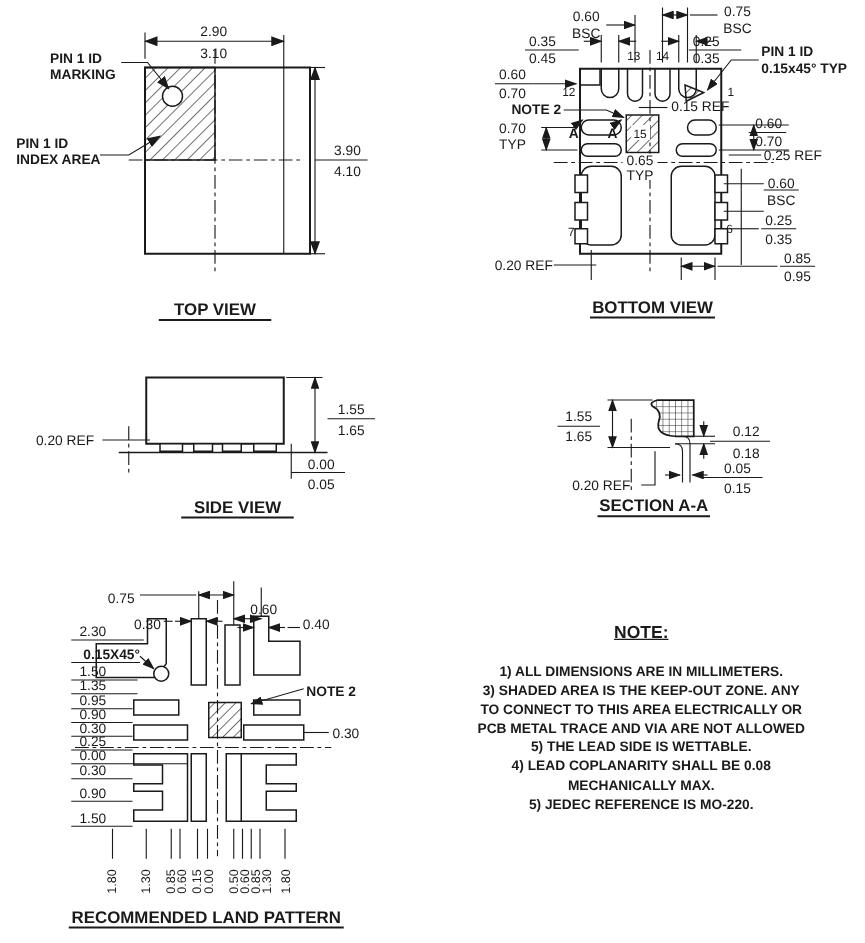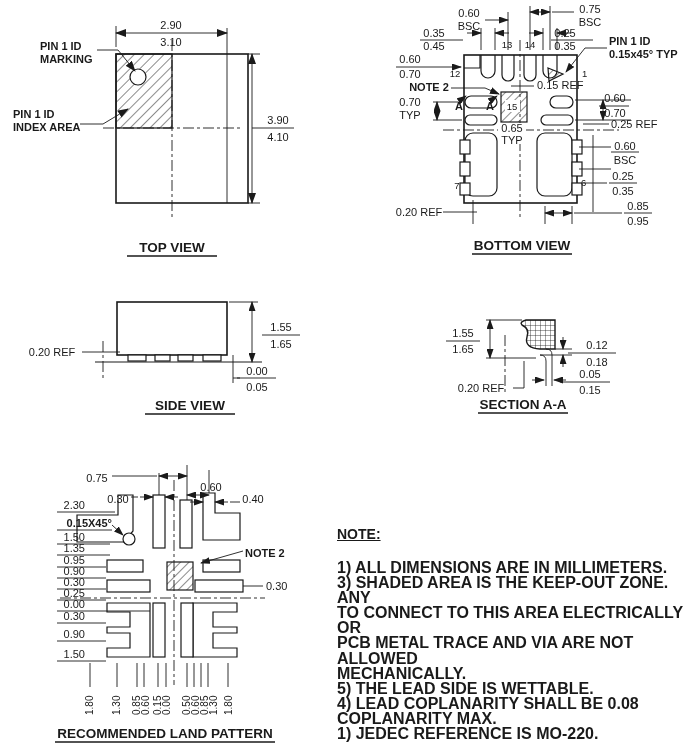--- a/index.html
+++ b/index.html
@@ -8,23 +8,23 @@
   svg{position:absolute;overflow:visible;}
   svg text{fill:#1a1a1a;font-family:"Liberation Sans", sans-serif;font-size:11px;}
   svg text.b{font-weight:bold;}
   svg text.t{font-weight:bold;font-size:13.5px;}
   svg text.pin{font-size:9.5px;}
   svg text.rot{font-size:10px;}
   .outline{fill:#ffffff;stroke:#1a1a1a;stroke-width:1.6;}
   .pad{fill:#ffffff;stroke:#1a1a1a;stroke-width:1.2;}
   .dim{stroke:#1a1a1a;stroke-width:0.9;fill:none;}
   .cl{stroke:#1a1a1a;stroke-width:0.9;fill:none;stroke-dasharray:11 3 3 3;}
-  .notes{position:absolute;left:337px;top:526px;width:352px;}
+  .notes{position:absolute;left:337px;top:497px;width:352px;text-align:center;}
   .notes h3{margin:0 0 18px 0;font-size:14px;font-weight:bold;text-decoration:underline;}
-  .notes div{font-size:16px;font-weight:bold;line-height:15.1px;}
+  .notes div{font-size:11px;font-weight:bold;line-height:15.1px;}
 </style>
 </head>
 <body>
 
 <div class="page">
 
   <svg style="left:0;top:0" width="340" height="270" viewBox="0 0 340 270">
     <defs>
       <pattern id="tvh" patternUnits="userSpaceOnUse" width="7" height="7" patternTransform="rotate(45)">
         <line x1="0" y1="0" x2="0" y2="7" stroke="#1a1a1a" stroke-width="1"></line>
@@ -364,20 +364,19 @@
     <text class="t" x="165" y="293" text-anchor="middle">RECOMMENDED LAND PATTERN</text>
     <line x1="55" y1="297" x2="275" y2="297" stroke="#1a1a1a" stroke-width="1.6"></line>
   </svg>
 
   <div class="notes">
     <h3>NOTE:</h3>
     <div>1) ALL DIMENSIONS ARE IN MILLIMETERS.</div>
     <div>3) SHADED AREA IS THE KEEP-OUT ZONE. ANY</div>
     <div>TO CONNECT TO THIS AREA ELECTRICALLY OR</div>
     <div>PCB METAL TRACE AND VIA ARE NOT ALLOWED</div>
-    <div>MECHANICALLY.</div>
     <div>5) THE LEAD SIDE IS WETTABLE.</div>
     <div>4) LEAD COPLANARITY SHALL BE 0.08</div>
-    <div>COPLANARITY MAX.</div>
-    <div>1) JEDEC REFERENCE IS MO-220.</div>
+    <div>MECHANICALLY MAX.</div>
+    <div>5) JEDEC REFERENCE IS MO-220.</div>
   </div>
 
 </div>
 
 </body></html>

